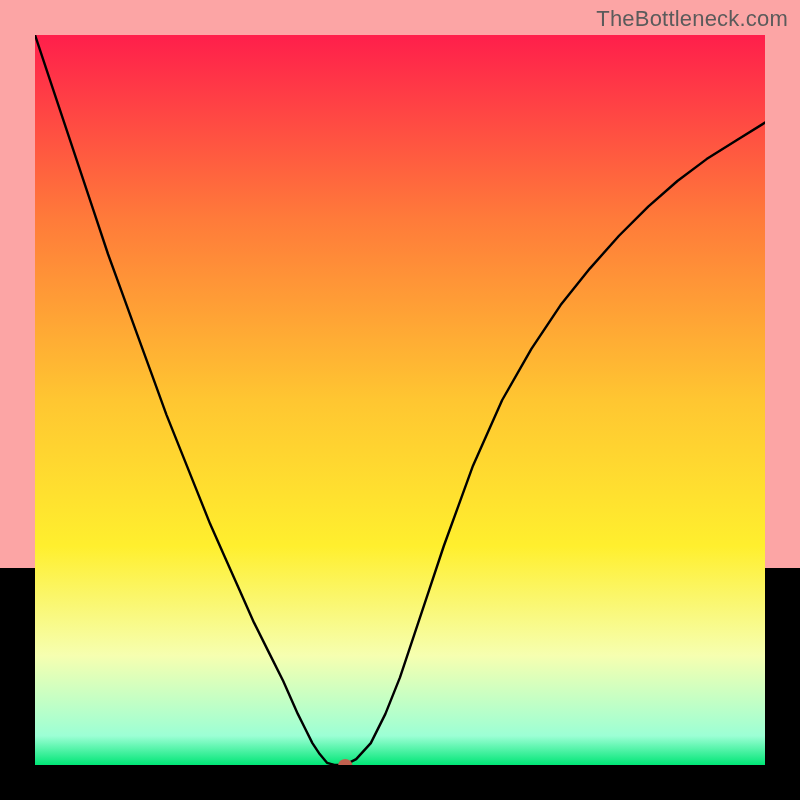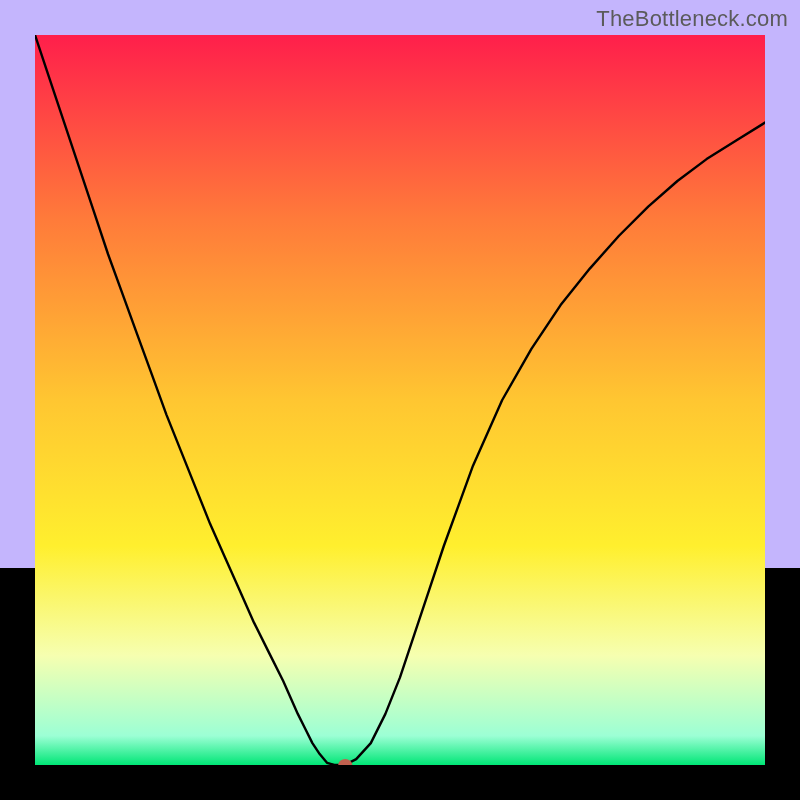--- a/index.html
+++ b/index.html
@@ -10,21 +10,21 @@
     background: #000;
     overflow: hidden;
     font-family: Arial, Helvetica, sans-serif;
   }
   .frame {
     position: absolute;
     left: 0;
     top: 0;
     width: 800px;
     height: 568px;
-    background: #c4b5fd;
+    background: #fca5a5;
   }
   .watermark {
     position: absolute;
     top: 6px;
     right: 12px;
     color: #5b5b5b;
     font-size: 22px;
     letter-spacing: 0.2px;
     font-weight: 400;
     user-select: none;

